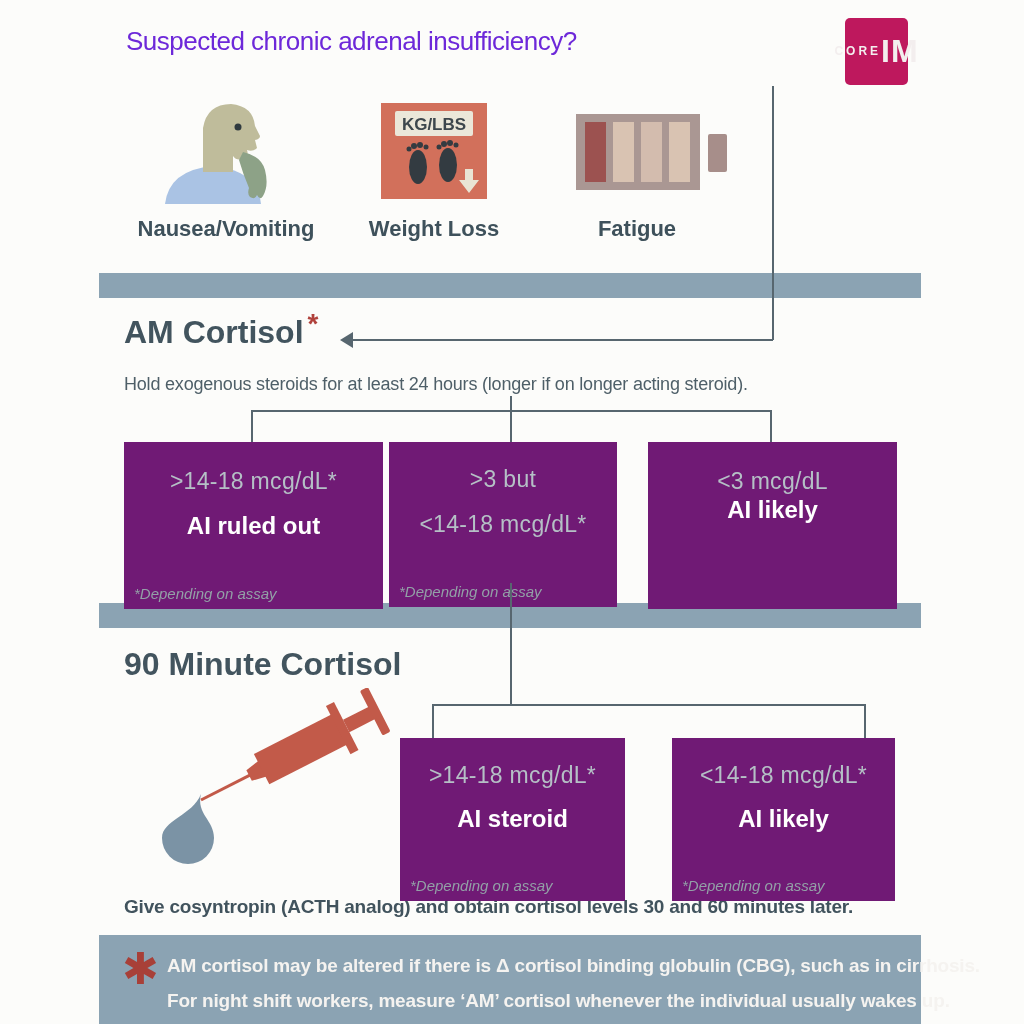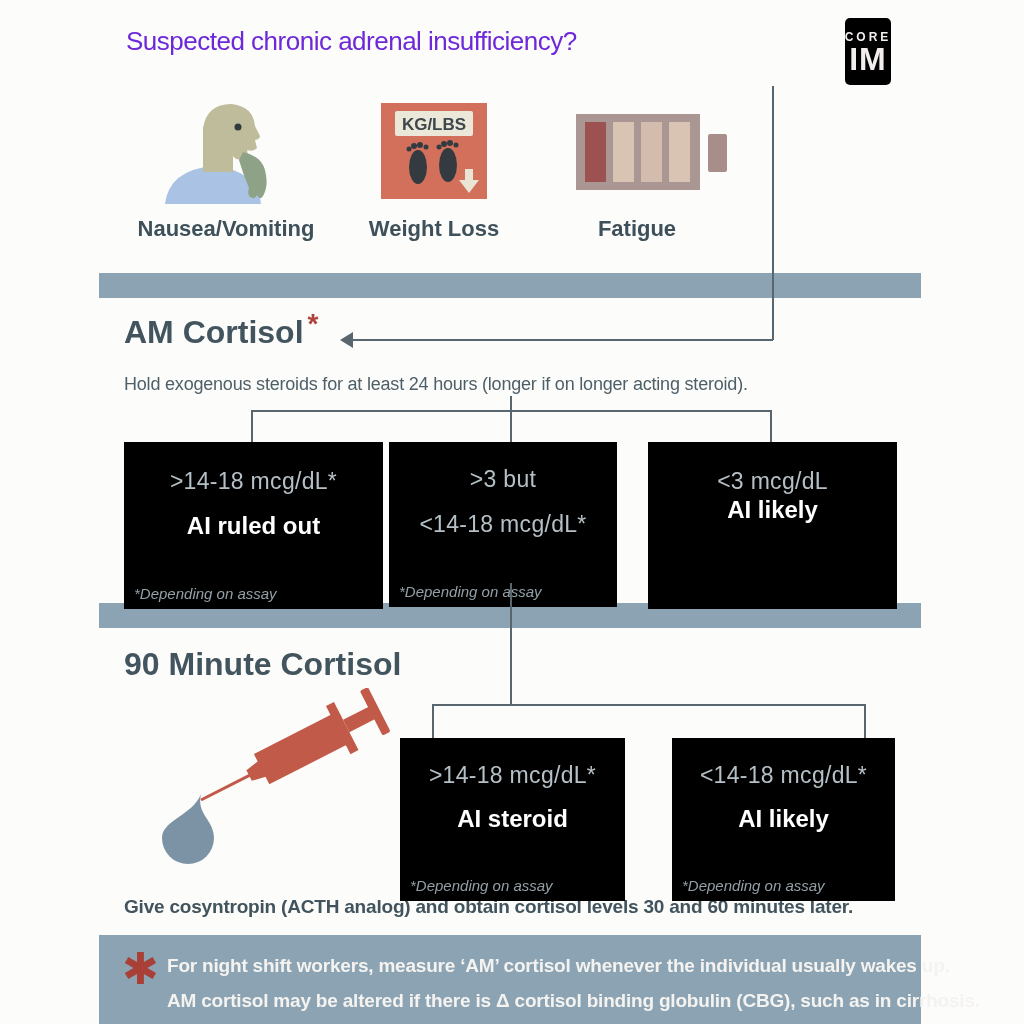--- a/index.html
+++ b/index.html
@@ -3,39 +3,39 @@
 <meta charset="utf-8">
 <style>
   html,body{margin:0;padding:0;background:#ffffff;}
   .frame{
     position:relative;width:1024px;height:1024px;background:#fcfcfa;
     font-family:"Liberation Sans",sans-serif;overflow:hidden;color:#42545e;
   }
   .abs{position:absolute;}
   .title{font-size:26px;font-weight:400;letter-spacing:-0.5px;color:#6d28d9;}
   .logo{
-    width:46px;height:67px;background:#000000;border-radius:5px;
-    display:flex;flex-direction:column;align-items:center;justify-content:center;
+    width:63px;height:67px;background:#be185d;border-radius:5px;
+    display:flex;flex-direction:row;align-items:center;justify-content:center;
     color:#f3eeee;
   }
   .logo .core{font-size:12px;font-weight:700;letter-spacing:3px;margin-bottom:1px;}
   .logo .im{font-size:32px;font-weight:700;line-height:0.9;letter-spacing:1px;}
   .symptom-label{font-size:22px;font-weight:700;color:#3e515b;text-align:center;width:200px;}
   .bar{position:absolute;left:99px;width:822px;height:25px;background:#8ba3b3;}
   .h1{font-size:32px;font-weight:700;color:#42545e;}
   .red-ast{color:#b0423c;font-weight:700;}
   .subtitle{font-size:18px;color:#4e5f68;letter-spacing:-0.2px;}
   .line{position:absolute;background:#57666f;z-index:3;}
   .arrowhead{
     position:absolute;width:0;height:0;z-index:3;
     border-top:8px solid transparent;border-bottom:8px solid transparent;
     border-right:13px solid #57666f;
   }
   .flowbox{
-    position:absolute;background:#000000;z-index:2;
+    position:absolute;background:#701a75;z-index:2;
     display:flex;flex-direction:column;align-items:center;
   }
   .flowbox .value{font-size:23px;color:#b5c0c6;letter-spacing:0.3px;}
   .flowbox .verdict{font-size:24px;font-weight:700;color:#ffffff;}
   .flowbox .footnote{
     position:absolute;left:10px;bottom:7px;font-style:italic;
     font-size:15px;color:#93a0a7;
   }
   .caption{font-size:19px;font-weight:700;color:#41535d;letter-spacing:-0.2px;}
   .footer-bar{
@@ -159,18 +159,18 @@
     <div class="value">&lt;14-18 mcg/dL*</div>
     <div class="verdict">AI likely</div>
     <div class="footnote">*Depending on assay</div>
   </div>
 
   <div class="abs caption" style="left:124px;top:896px;">Give cosyntropin (ACTH analog) and obtain cortisol levels 30 and 60 minutes later.</div>
 
   <div class="footer-bar">
     <div class="footer-ast">✱</div>
     <div class="footer-text">
+      <div>AM cortisol may be altered if there is Δ cortisol binding globulin (CBG), such as in cirrhosis.</div>
       <div>For night shift workers, measure ‘AM’ cortisol whenever the individual usually wakes up.</div>
-      <div>AM cortisol may be altered if there is Δ cortisol binding globulin (CBG), such as in cirrhosis.</div>
     </div>
   </div>
 
 </div>
 
 </body></html>

